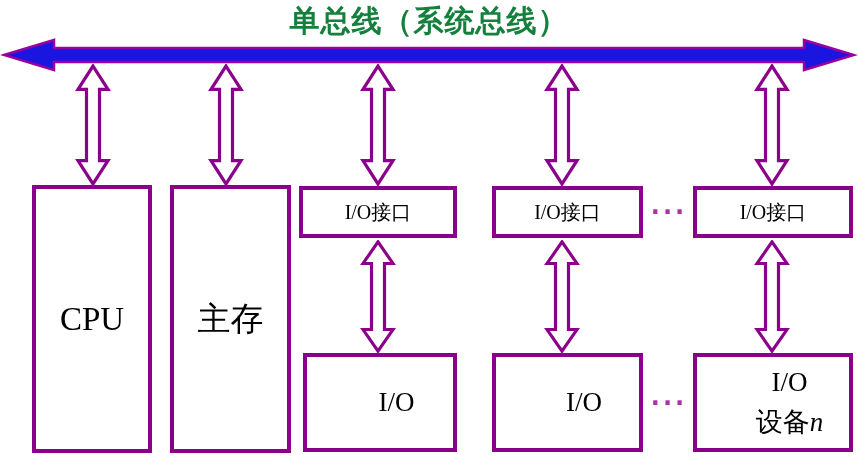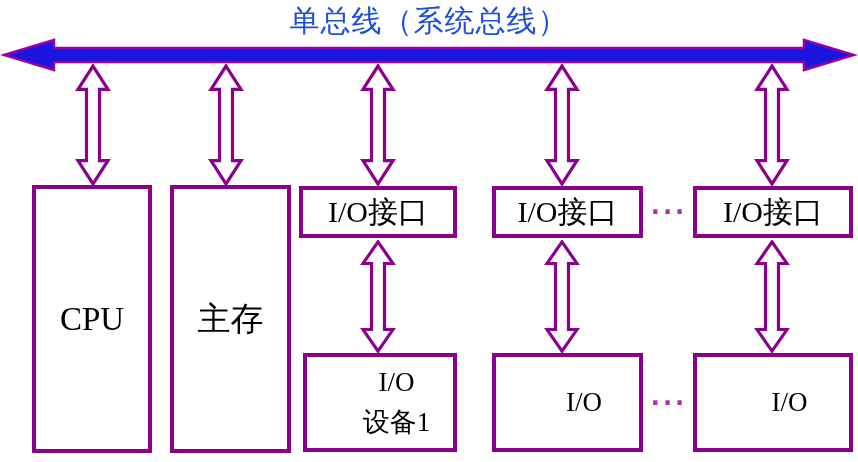--- a/index.html
+++ b/index.html
@@ -6,38 +6,38 @@
   #diagram{
     position:relative;
     width:858px;height:462px;
     background:#ffffff;
     overflow:hidden;
     font-family:"Liberation Serif","DejaVu Serif",serif;
   }
   .title{
     position:absolute;left:0;top:1px;width:100%;
     text-align:center;
-    font-size:30px;font-weight:normal;
-    color:#1d4ed8;
+    font-size:30px;font-weight:bold;
+    color:#15803d;
     letter-spacing:1px;
   }
   .bus{position:absolute;left:0;top:36px;width:858px;height:38px;}
   .varrow{position:absolute;}
   .box{
     position:absolute;
     box-sizing:border-box;
     border:4px solid #8B008B;
     background:#ffffff;
     color:#000000;
     display:flex;flex-direction:column;
     align-items:center;justify-content:center;
     text-align:center;
   }
   .big-box{font-size:33px;}
-  .iface-box{font-size:30px;}
+  .iface-box{font-size:20px;}
   .device-box{font-size:27px;line-height:1.45;padding-left:33px;}
   .ellipsis{
     position:absolute;
     display:flex;align-items:center;justify-content:center;
     color:#a833a8;
     font-size:24px;font-weight:bold;
     letter-spacing:3px;
     font-family:"DejaVu Sans",sans-serif;
   }
   .device-box i{font-style:italic;}
@@ -91,25 +91,25 @@
   </div>
   <div class="box iface-box" style="left:492px;top:186px;width:151px;height:52px">
     <span>I/O接口</span>
   </div>
   <div class="box iface-box" style="left:693px;top:186px;width:160px;height:52px">
     <span>I/O接口</span>
   </div>
 
   <div class="box device-box" style="left:303px;top:353px;width:154px;height:99px">
     <span>I/O</span>
-    <span>设备1</span>
   </div>
   <div class="box device-box" style="left:492px;top:353px;width:151px;height:99px">
     <span>I/O</span>
   </div>
   <div class="box device-box" style="left:693px;top:353px;width:160px;height:99px">
     <span>I/O</span>
+    <span><span>设备</span><i>n</i></span>
   </div>
 
   <div class="ellipsis" style="left:645px;top:186px;width:48px;height:52px">···</div>
   <div class="ellipsis" style="left:645px;top:353px;width:48px;height:99px">···</div>
 
 </div>
 
 </body></html>

